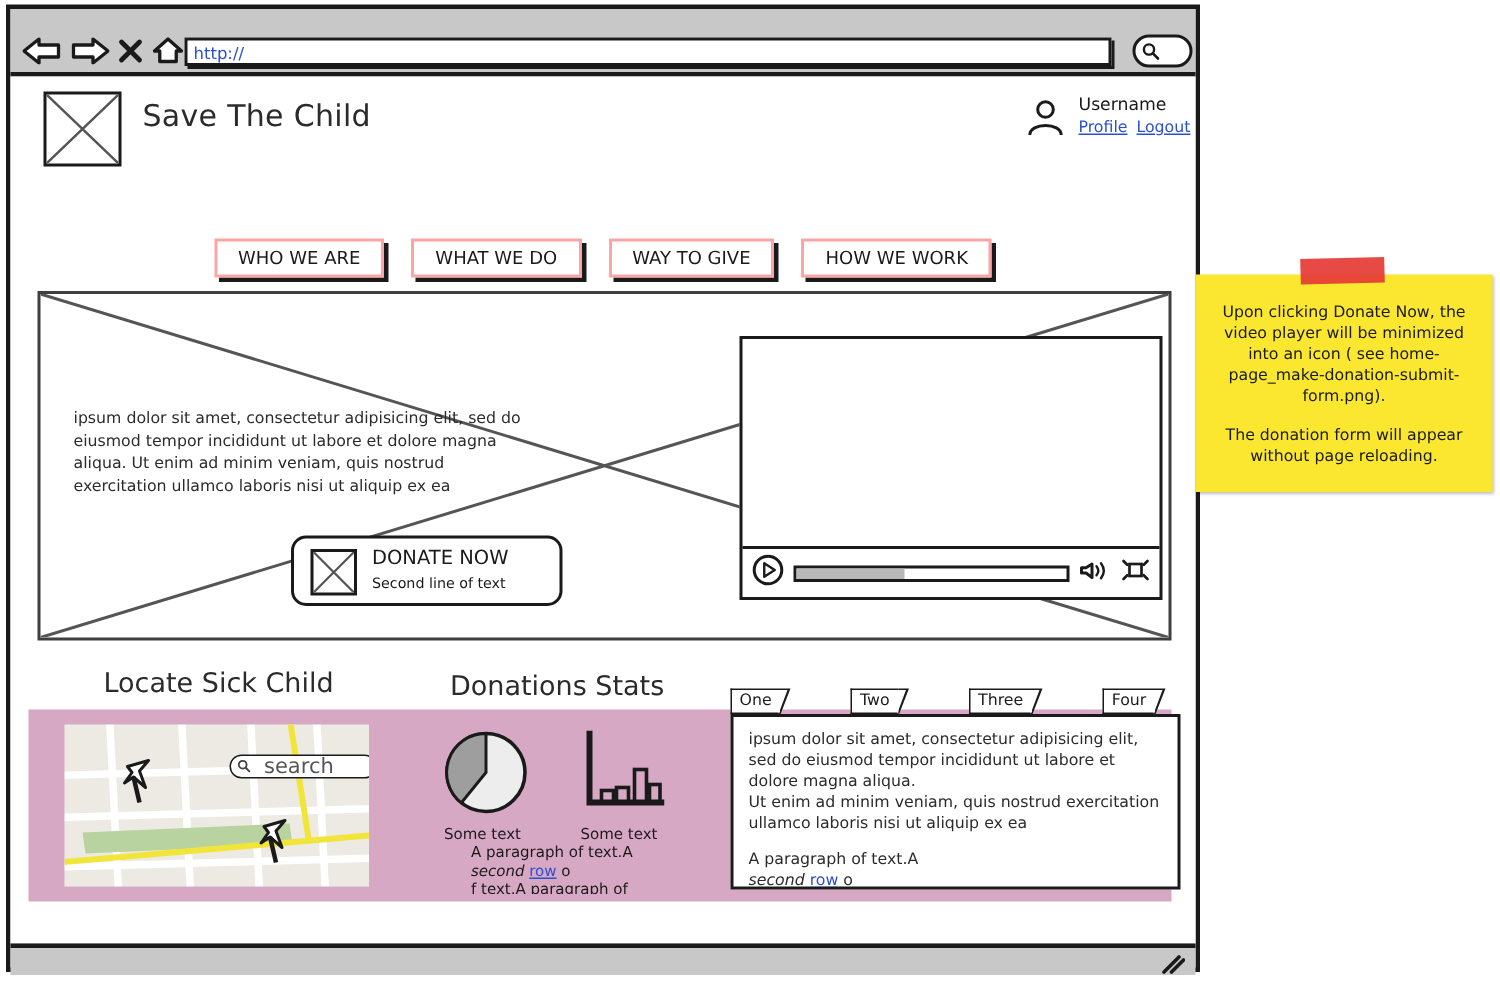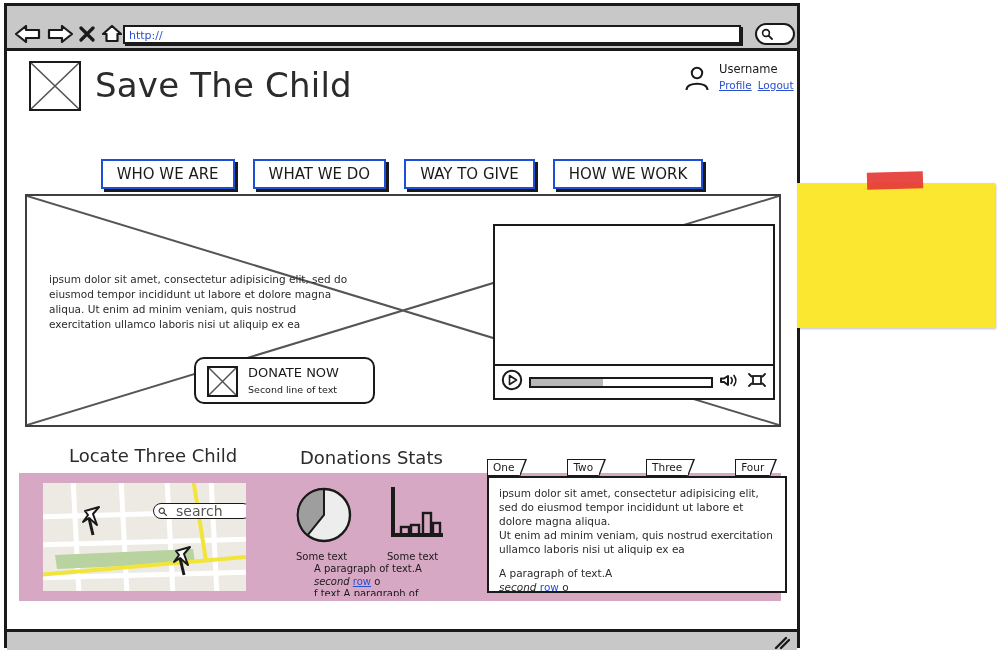--- a/index.html
+++ b/index.html
@@ -71,44 +71,44 @@
   
   .site-header { position: relative; height: 78px; }
   .logo-box {
     position: absolute; left: 22px; top: 10px;
     width: 52px; height: 50px;
     border: 2px solid #1a1a1a;
   }
   .logo-box svg { display:block; }
   .site-title {
     position: absolute; left: 88px; top: 14px;
-    font-size: 34px; color: #2b2b2b; letter-spacing: .2px;
+    font-size: 20px; color: #2b2b2b; letter-spacing: .2px;
   }
   .user-block { position: absolute; left: 676px; top: 10px; width: 130px; }
   .user-icon { position: absolute; left: 0; top: 4px; }
   .username {
     position: absolute; left: 36px; top: 1px;
     font-size: 11.5px; color: #1a1a1a;
   }
   .userlinks { position: absolute; left: 36px; top: 18px; font-size: 10.5px; }
   .userlinks a {
     color: #2a4fd0; text-decoration: underline; margin-right: 6px;
   }
 
   
   .navbar {
     position: absolute; left: 0; top: 108px; width: 100%;
     display: flex; justify-content: center; gap: 18px;
   }
   .navbtn {
-    border: 2px solid #1d4ed8;
+    border: 2px solid #fca5a5;
     background: #ffffff;
     box-shadow: 3px 3px 0 #1a1a1a;
     padding: 4px 14px;
-    font-size: 15px; color: #1a1a1a;
+    font-size: 12px; color: #1a1a1a;
     white-space: nowrap;
   }
   .navbtn.active { font-weight: normal; }
 
   
   .hero {
     position: absolute; left: 18px; top: 143px;
     width: 756px; height: 233px;
     border: 2px solid #3f3f3f;
     background: #ffffff;
@@ -372,21 +372,21 @@
             <span>
               <svg width="20" height="18" viewBox="0 0 20 18">
                   <rect x="6" y="5" width="8" height="8" fill="none" stroke="#1a1a1a" stroke-width="1.8"></rect>
                   <path d="M2 3 L4.5 5.5 M18 3 L15.5 5.5 M2 15 L4.5 12.5 M18 15 L15.5 12.5" stroke="#1a1a1a" stroke-width="1.8" stroke-linecap="round"></path>
                 </svg>
             </span>
           </div>
         </div>
       </div>
 
-      <div class="sec-heading" style="left:62px; top:394px;">Locate Three Child</div>
+      <div class="sec-heading" style="left:62px; top:394px;">Locate Sick Child</div>
       <div class="sec-heading" style="left:293px; top:396px;">Donations Stats</div>
 
       <div class="pink">
 
         <div class="map">
           <svg width="203" height="108" viewBox="0 0 203 108">
             <rect x="0" y="0" width="203" height="108" fill="#eceae3"></rect>
             <g stroke="#ffffff" stroke-width="5">
               <path d="M-5 34 L208 28"></path>
               <path d="M-5 62 L208 56"></path>
@@ -475,15 +475,19 @@
       <span class="grip">
         <svg width="16" height="14" viewBox="0 0 16 14">
             <path d="M2 12 L12 2 M7 12 L15 4" stroke="#1a1a1a" stroke-width="2.4" stroke-linecap="round"></path>
           </svg>
       </span>
     </div>
   </div>
 
   <div class="note">
     <div class="tape"></div>
+    <div class="note-body">
+      <p>Upon clicking Donate Now, the video player will be minimized into an icon ( see home-page_make-donation-submit-form.png).</p>
+      <p>The donation form will appear without page reloading.</p>
+    </div>
   </div>
 
 </div>
 
 </body></html>

